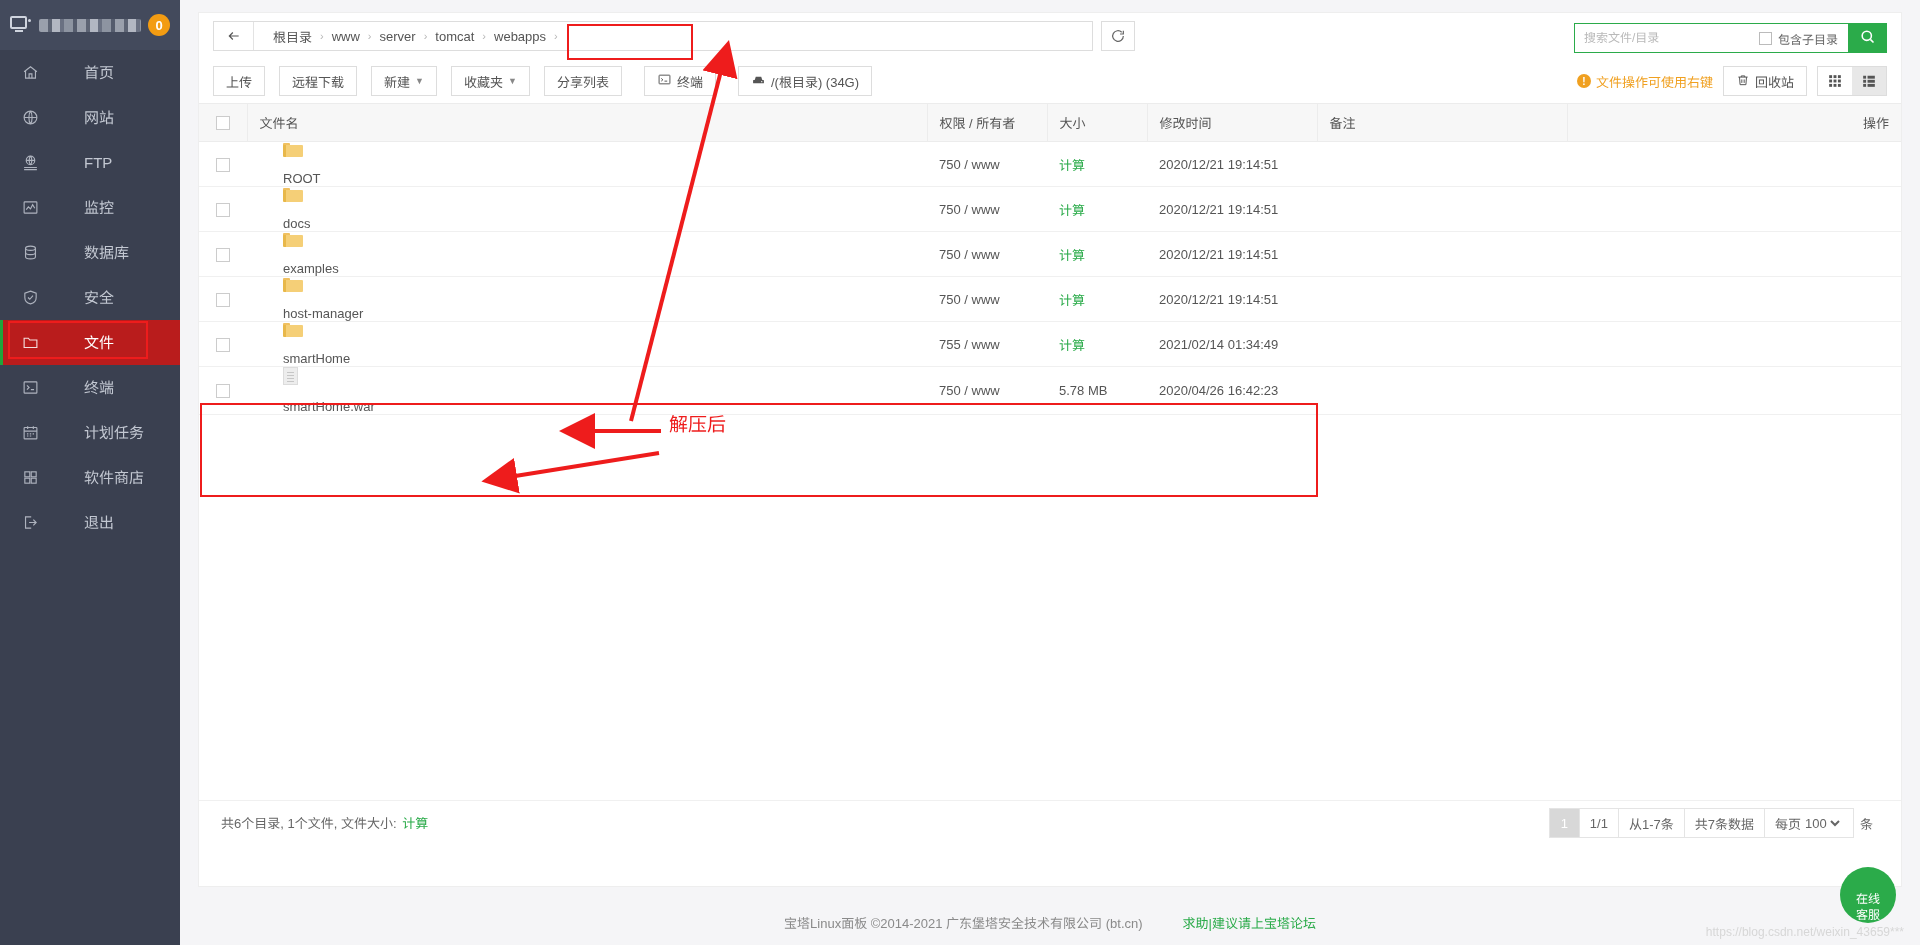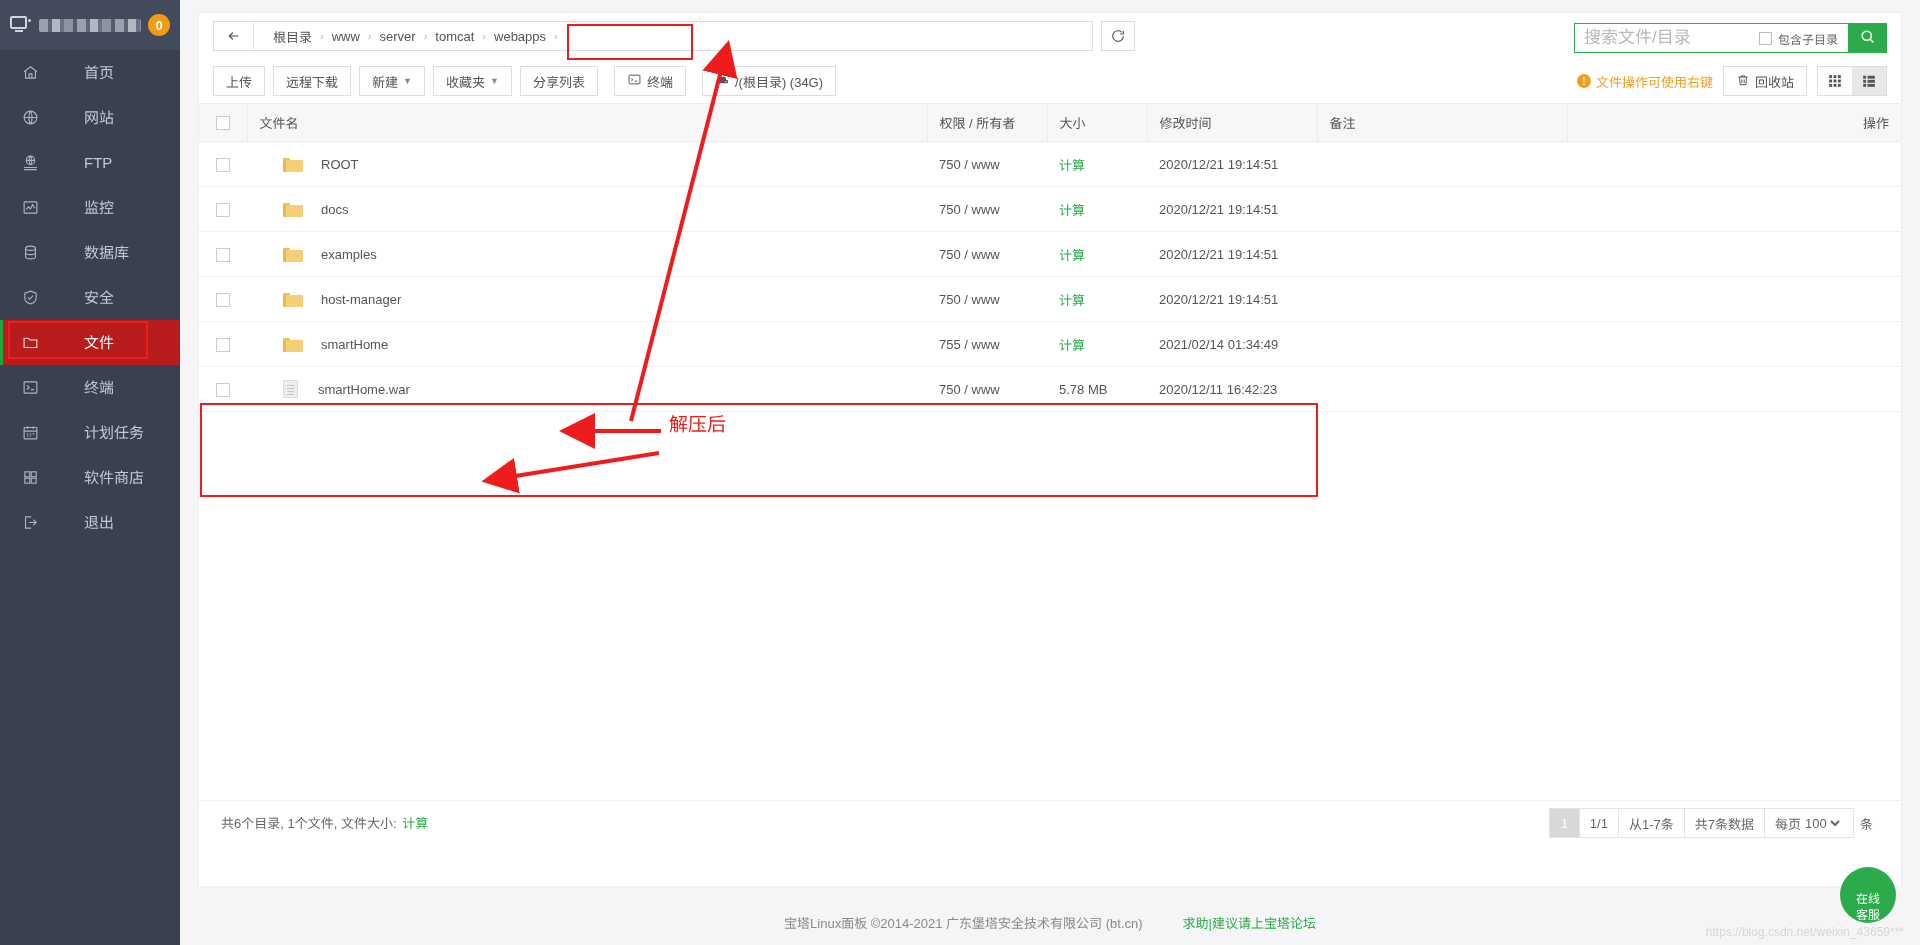--- a/index.html
+++ b/index.html
@@ -119,42 +119,42 @@
   }
 
   
   #search-wrap {
     position: absolute; right: 14px; top: 10px;
     display: flex; align-items: center; height: 30px;
     border: 1px solid #2bab4a;
   }
   #search-input {
     width: 180px; height: 28px; border: none; outline: none;
-    padding: 0 9px; font-size: 17px; color: #333;
+    padding: 0 9px; font-size: 12px; color: #333;
     font-family: "Liberation Sans", sans-serif;
   }
   #search-input::placeholder { color: #b9b9b9; }
   #subdir-label {
     display: flex; align-items: center; gap: 6px;
     font-size: 12px; color: #666; padding: 0 10px 0 4px; height: 28px;
     background: #fff; cursor: pointer; white-space: nowrap;
   }
   #subdir-check {
     width: 13px; height: 13px; border: 1px solid #bbb; background: #fff;
     display: inline-block;
   }
   #search-go {
     width: 38px; height: 28px; background: #2bab4a; border: none;
     display: flex; align-items: center; justify-content: center; cursor: pointer;
   }
 
   
   #toolbar {
     height: 44px; display: flex; align-items: center;
-    padding: 0 14px; gap: 8px; position: relative;
+    padding: 0 14px; gap: 14px; position: relative;
   }
   .tbtn {
     height: 30px; border: 1px solid #ddd; background: #fff;
     font-size: 13px; color: #555; padding: 0 12px; cursor: pointer;
     display: flex; align-items: center; gap: 5px; white-space: nowrap;
     font-family: "Liberation Sans", sans-serif;
   }
   .tbtn .caret { font-size: 9px; color: #888; }
   .gap-l { margin-left: 8px; }
   #toolbar-right {
@@ -195,21 +195,21 @@
   .col-name { width: 680px; }
   .col-perm { width: 120px; }
   .col-size { width: 100px; }
   .col-time { width: 170px; }
   .col-note { width: 250px; }
   .col-op { }
   .chk {
     width: 14px; height: 14px; border: 1px solid #ccc; background: #fff;
     display: inline-block; vertical-align: middle; cursor: pointer;
   }
-  .name-cell { display: flex; align-items: center; gap: 20px; padding-left: 24px; }
+  .name-cell { display: flex; gap: 14px; padding-left: 24px; flex-direction: column; }
   .ico-folder {
     width: 18px; height: 15px; flex: 0 0 auto; position: relative;
   }
   .ico-folder::before {
     content: ""; position: absolute; left: 0; top: 1px;
     width: 7px; height: 3px; background: #f0c060; border-radius: 1px 1px 0 0;
   }
   .ico-folder::after {
     content: ""; position: absolute; left: 0; top: 3px;
     width: 17px; height: 12px; background: #f5cf77; border-radius: 1px;
@@ -622,21 +622,21 @@
         <tr>
           <td class="col-chk"><span class="chk"></span></td>
           <td class="col-name">
             <div class="name-cell">
                 <span class="ico-file"></span>
             <span>smartHome.war</span>
               </div>
           </td>
           <td class="col-perm perm-cell">750 / www</td>
           <td class="col-size">5.78 MB</td>
-          <td class="col-time">2020/12/11 16:42:23</td>
+          <td class="col-time">2020/04/26 16:42:23</td>
           <td class="col-note"></td>
           <td class="col-op"></td>
         </tr>
       </tbody>
     </table>
 
     <div id="row-highlight"></div>
     <svg class="anno" style="left:0;top:0;width:1704px;height:875px;overflow:visible">
 
       <defs>

